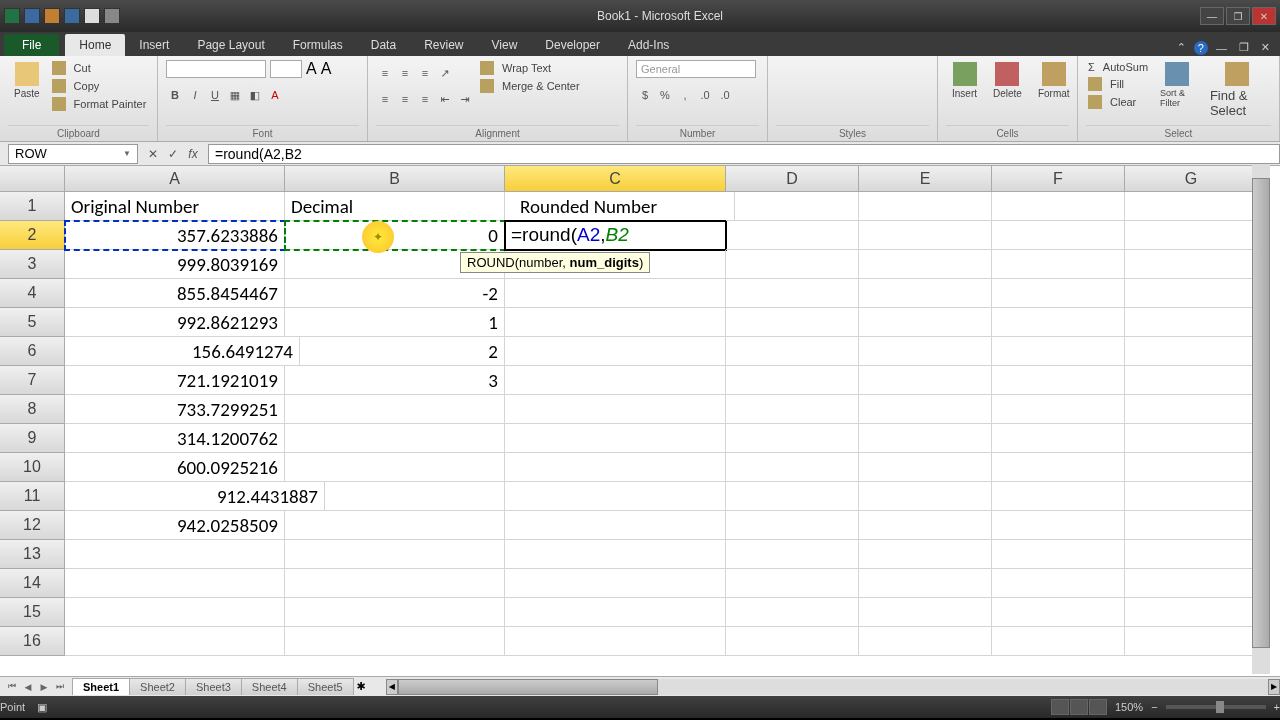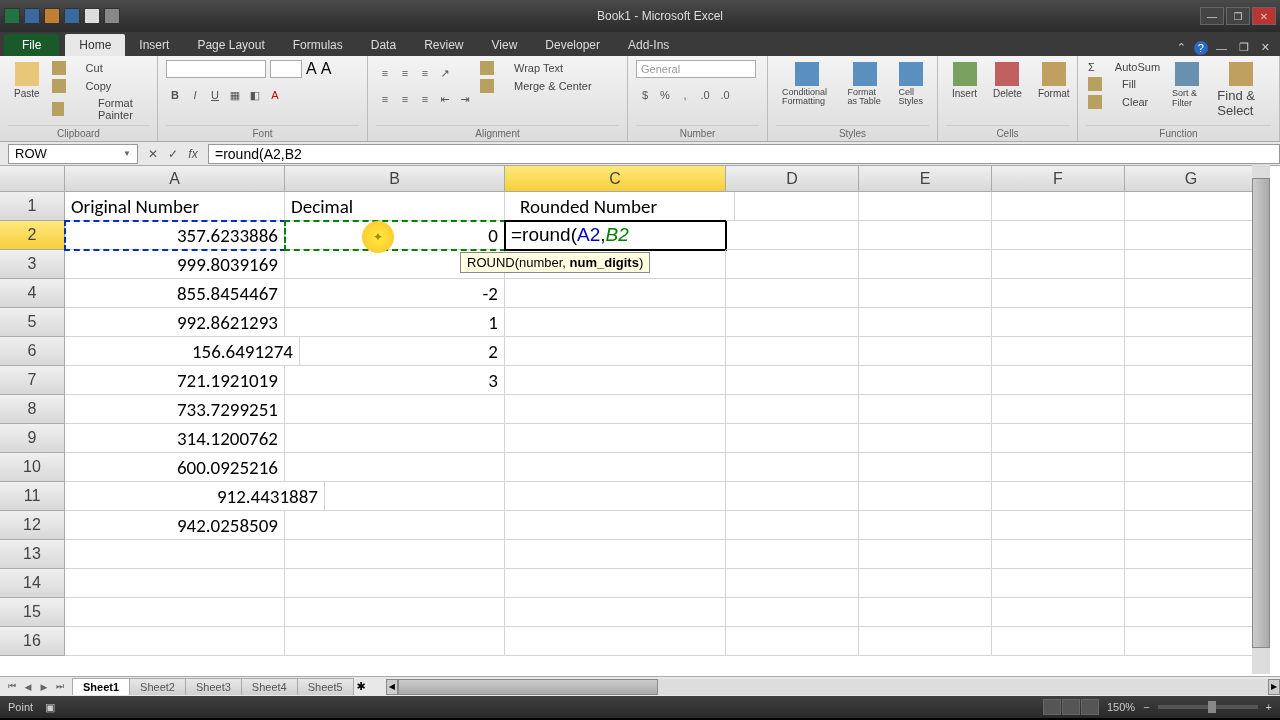--- a/index.html
+++ b/index.html
@@ -23,21 +23,21 @@
 .ribbon-help span { color: #ccc; font-size: 11px; padding: 2px 4px; }
 
 
 .ribbon { height: 86px; background: linear-gradient(#f4f4f4, #dcdcdc); border-bottom: 1px solid #aaa; display: flex; }
 .ribbon-group { border-right: 1px solid #bbb; padding: 4px 8px 2px; display: flex; flex-direction: column; position: relative; }
 .ribbon-group-label { font-size: 10px; color: #666; text-align: center; padding-top: 2px; border-top: 1px solid #ccc; margin-top: auto; }
 .ribbon-body { display: flex; gap: 4px; flex: 1; }
 .big-btn { display: flex; flex-direction: column; align-items: center; padding: 2px 6px; font-size: 10px; color: #444; cursor: pointer; }
 .big-btn .icon { width: 24px; height: 24px; background: #e0c060; margin-bottom: 2px; }
 .small-row { display: flex; flex-direction: column; gap: 2px; }
-.small-btn { display: flex; align-items: center; font-size: 11px; color: #444; gap: 20px; padding: 1px 2px; cursor: pointer; text-align: center; }
+.small-btn { display: flex; align-items: center; font-size: 11px; color: #444; gap: 8px; padding: 1px 2px; cursor: pointer; text-align: center; }
 .small-btn .icon { width: 14px; height: 14px; background: #b8a060; }
 .combo { height: 18px; background: #fff; border: 1px solid #aaa; font-size: 11px; padding: 0 4px; display: flex; align-items: center; }
 .tiny-icons { display: flex; gap: 2px; margin-top: 4px; }
 .tiny-icons .ti { width: 18px; height: 18px; border: 1px solid transparent; display: flex; align-items: center; justify-content: center; font-size: 11px; color: #555; cursor: pointer; }
 
 
 .formula-bar { height: 24px; background: #e8e8e8; display: flex; align-items: center; border-bottom: 1px solid #aaa; }
 .name-box { width: 130px; height: 20px; background: #fff; border: 1px solid #999; margin-left: 8px; display: flex; align-items: center; padding: 0 6px; font-size: 13px; }
 .name-box .dd { margin-left: auto; font-size: 8px; color: #666; }
 .fb-btns { display: flex; gap: 2px; margin: 0 6px; }
@@ -74,21 +74,21 @@
 .sheet-nav { display: flex; gap: 0; padding: 0 4px; }
 .sheet-nav .nb { width: 16px; height: 16px; display: flex; align-items: center; justify-content: center; color: #666; cursor: pointer; font-size: 9px; }
 .sheet-tab { padding: 2px 10px; background: #fff; border: 1px solid #aaa; border-bottom: none; margin-right: -1px; cursor: pointer; }
 .sheet-tab.active { background: #fff; font-weight: bold; }
 .sheet-tab.inactive { background: linear-gradient(#e8e8e8,#d0d0d0); color: #555; }
 .hscroll { flex: 1; margin-left: 20px; height: 16px; background: #ddd; position: relative; }
 .hscroll .thumb { position: absolute; left: 12px; width: 260px; height: 100%; background: linear-gradient(#ccc,#aaa); border: 1px solid #888; }
 .hscroll .arr { position: absolute; width: 12px; height: 100%; background: #ccc; border: 1px solid #888; display: flex; align-items: center; justify-content: center; font-size: 8px; }
 
 
-.status-bar { height: 22px; background: linear-gradient(#404040,#282828); display: flex; align-items: center; color: #ccc; font-size: 11px; padding: 0 8px; }
+.status-bar { height: 22px; background: linear-gradient(#404040,#282828); display: flex; align-items: center; color: #ccc; font-size: 11px; padding: 0 0; }
 .status-bar .mode { }
 .status-bar .right { margin-left: auto; display: flex; align-items: center; gap: 8px; }
 .status-bar .view-btns { display: flex; gap: 1px; }
 .status-bar .vb { width: 18px; height: 16px; background: #555; border: 1px solid #666; }
 .status-bar .zoom-slider { width: 100px; height: 4px; background: #555; position: relative; }
 .status-bar .zoom-slider::after { content:""; position: absolute; left: 50%; top: -4px; width: 8px; height: 12px; background: #888; }
 
 .vscroll { position: absolute; right: 10px; top: 164px; width: 18px; height: 510px; background: #ddd; }
 .vscroll .thumb { position: absolute; top: 14px; height: 470px; width: 100%; background: linear-gradient(90deg,#ccc,#aaa); border: 1px solid #888; }
 </style>
@@ -222,34 +222,20 @@
         <div class="ti">%</div>
         <div class="ti">,</div>
         <div class="ti">.0</div>
         <div class="ti">.0</div>
       </div>
     </div>
     <div class="ribbon-group-label">Number</div>
   </div>
 
   <div class="ribbon-group" style="width:170px">
-    <div class="ribbon-body">
-      <div class="big-btn">
-          <div class="icon" style="background:#5a90c0"></div>
-          <span style="font-size:9px;line-height:1">Conditional Formatting</span>
-        </div>
-      <div class="big-btn">
-          <div class="icon" style="background:#5a90c0"></div>
-          <span style="font-size:9px;line-height:1">Format as Table</span>
-        </div>
-      <div class="big-btn">
-          <div class="icon" style="background:#5a90c0"></div>
-          <span style="font-size:9px;line-height:1">Cell Styles</span>
-        </div>
-    </div>
     <div class="ribbon-group-label">Styles</div>
   </div>
 
   <div class="ribbon-group" style="width:140px">
     <div class="ribbon-body">
       <div class="big-btn">
           <div class="icon" style="background:#7aa060"></div>
           <span>Insert</span>
         </div>
       <div class="big-btn">
@@ -282,21 +268,21 @@
       </div>
       <div class="big-btn">
           <div class="icon" style="background:#6a90b0"></div>
           <span style="font-size:9px">Sort &amp; Filter</span>
         </div>
       <div class="big-btn">
           <div class="icon" style="background:#c0a060"></div>
           <span style="font-size:13px">Find &amp; Select</span>
         </div>
     </div>
-    <div class="ribbon-group-label">Function</div>
+    <div class="ribbon-group-label">Select</div>
   </div>
 </div>
 
 <div class="formula-bar">
   <div class="name-box">
     <span>ROW</span>
     <span class="dd">▼</span>
   </div>
   <div class="fb-btns">
     <div class="fb-btn">✕</div>

